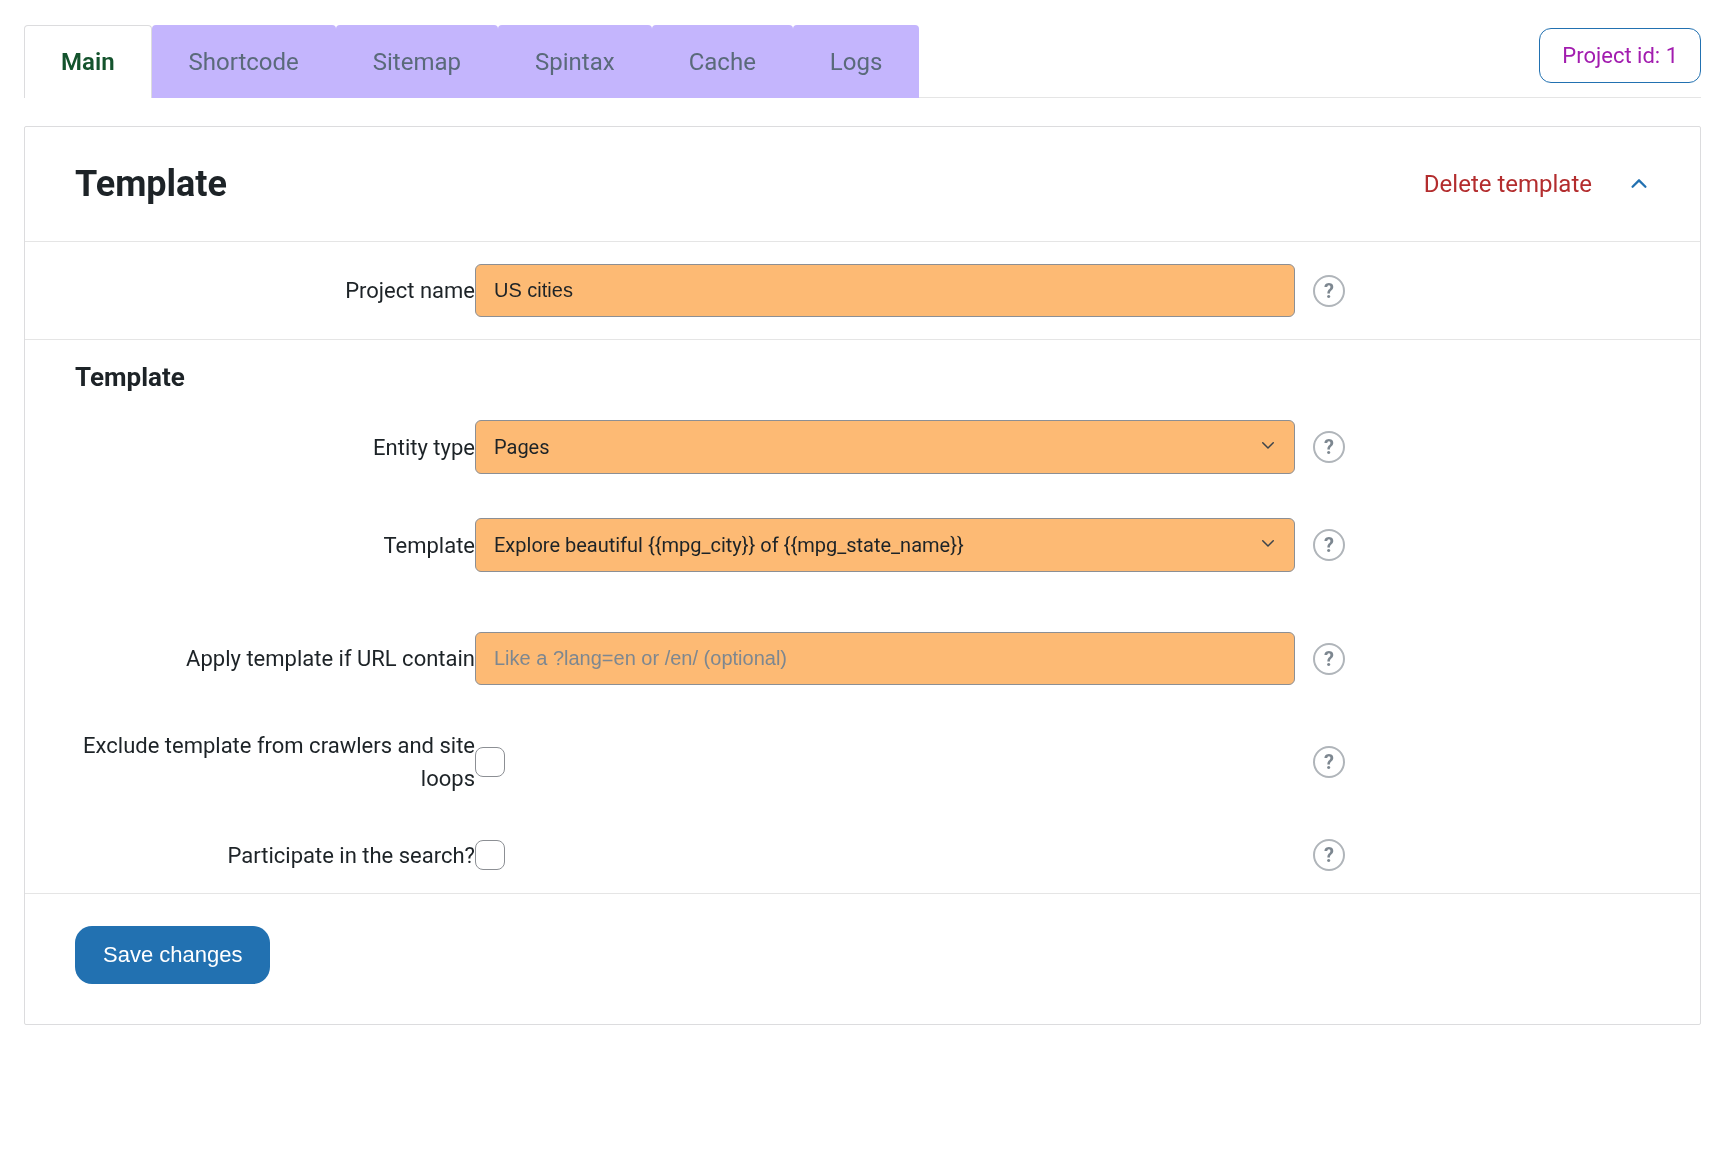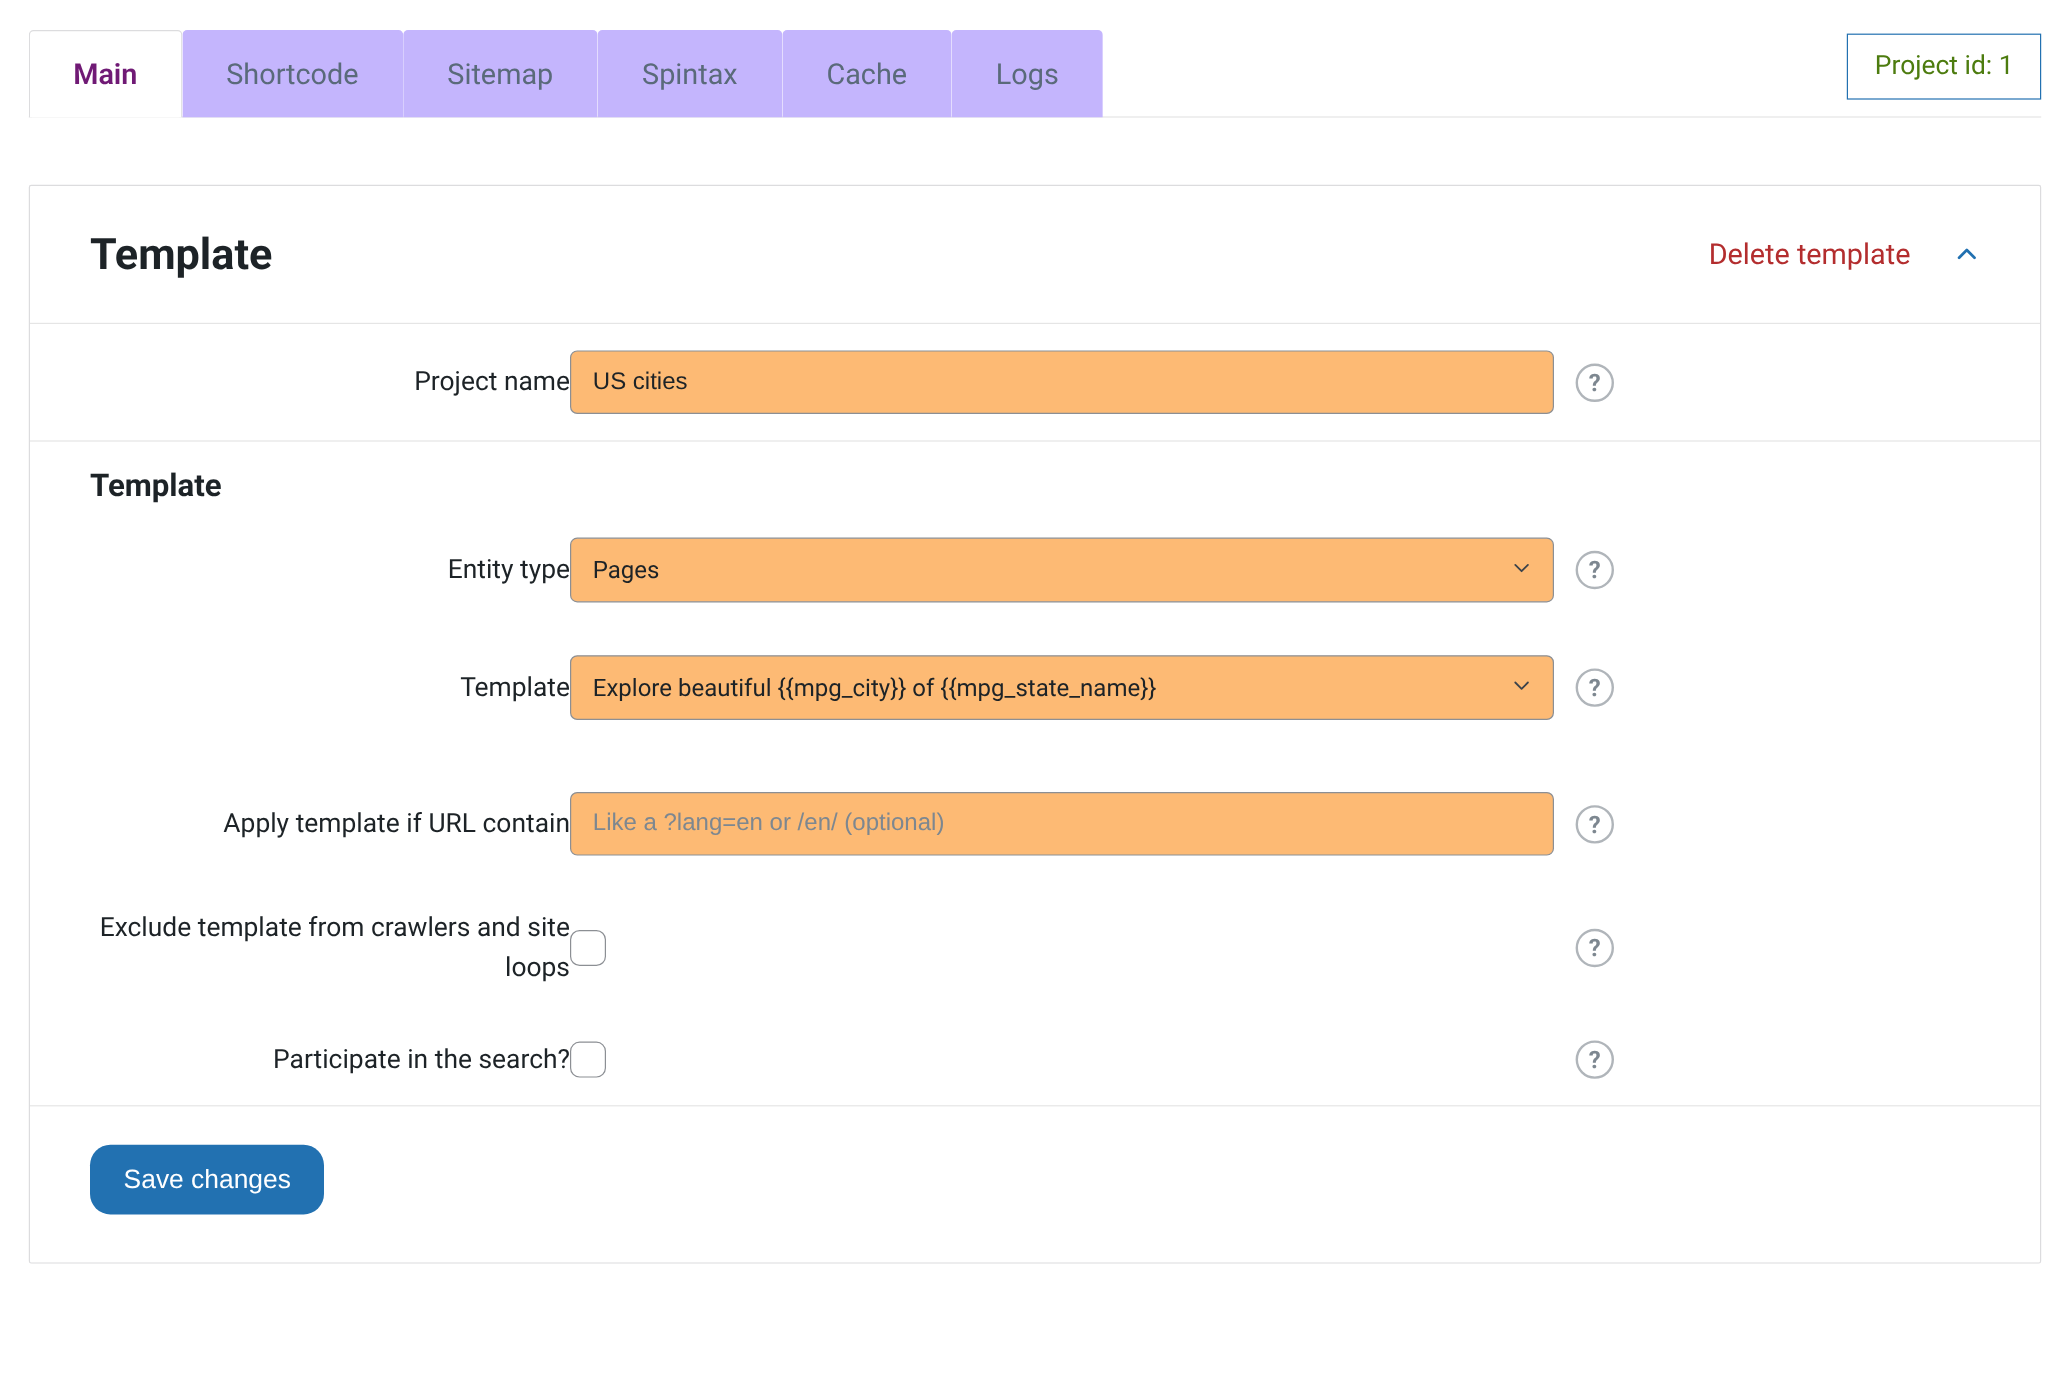--- a/index.html
+++ b/index.html
@@ -32,40 +32,40 @@
     cursor: pointer;
     user-select: none;
     border: 1px solid transparent;
     border-bottom: none;
     position: relative;
     top: 1px;
     background: #c4b5fd;
     border-radius: 4px 4px 0 0;
   }
   .tab.active {
-    color: #701a75;
+    color: #14532d;
     font-weight: 600;
     border-color: #dcdcde;
     background: #ffffff;
   }
   .project-id-pill {
     border: 1px solid #2271b1;
-    color: #4d7c0f;
-    border-radius: 0;
+    color: #a21caf;
+    border-radius: 12px;
     padding: 14px 22px;
     font-size: 22px;
     cursor: default;
     user-select: none;
     margin-bottom: 10px;
   }
   
   .panel {
     border: 1px solid #dcdcde;
     border-radius: 2px;
-    margin-top: 56px;
+    margin-top: 28px;
   }
   .panel-header {
     display: flex;
     align-items: center;
     padding: 36px 50px;
   }
   .panel-title {
     font-size: 36px;
     font-weight: 700;
     flex: 1;

